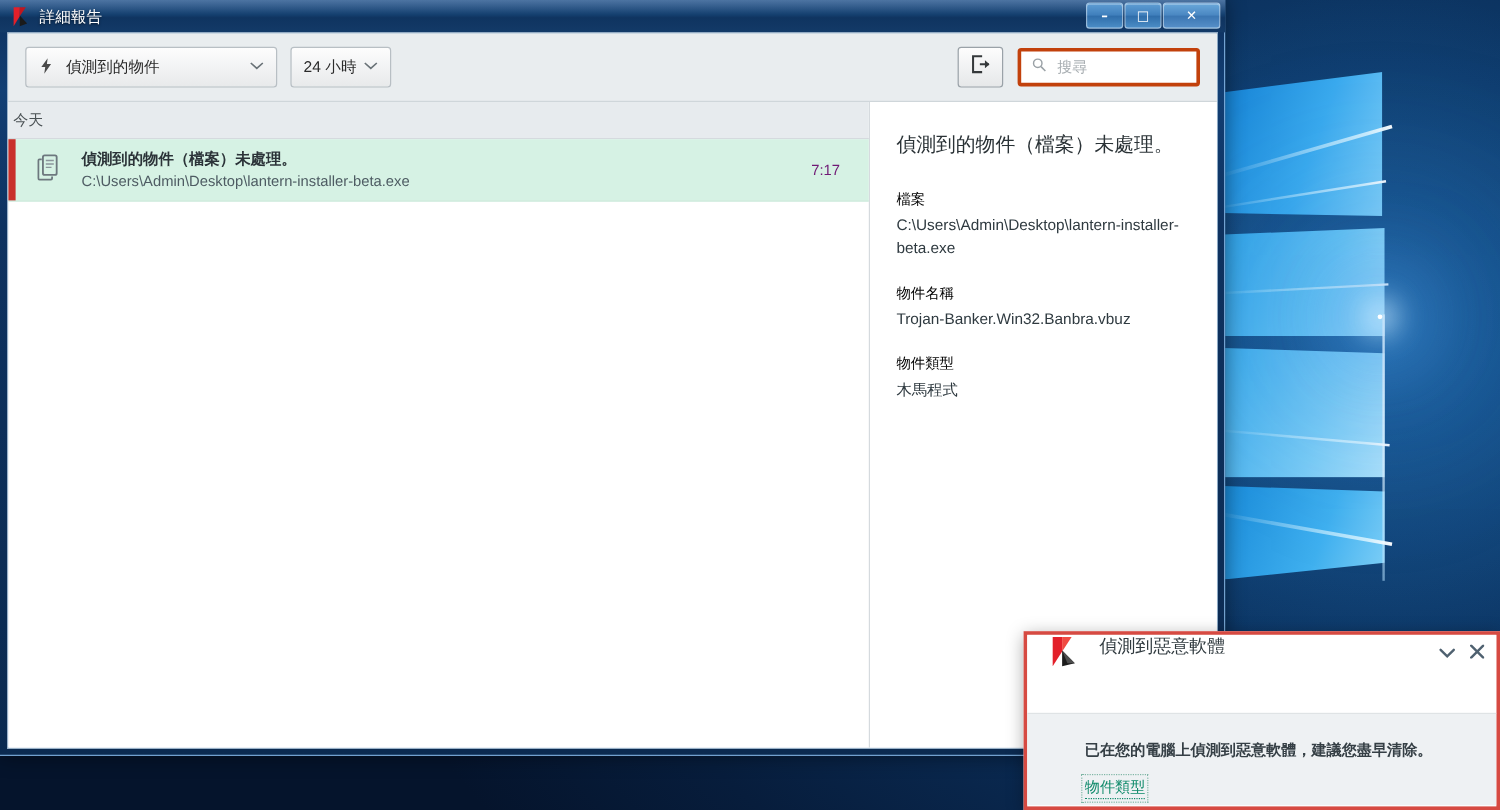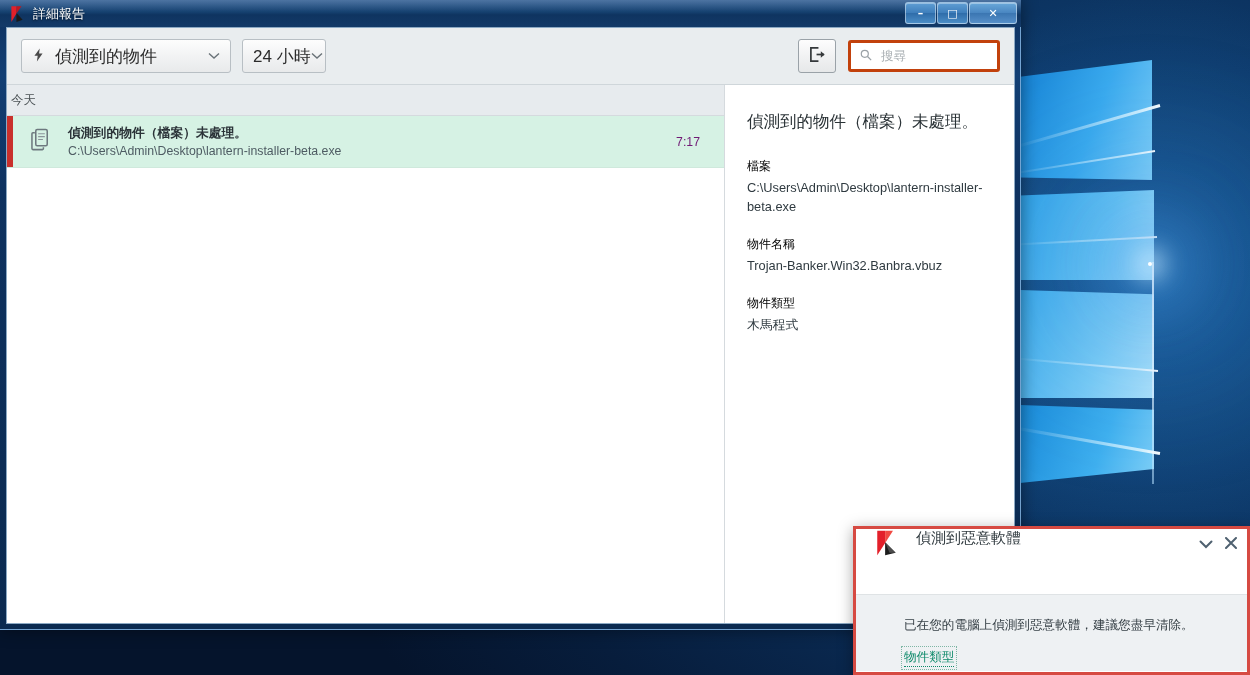--- a/index.html
+++ b/index.html
@@ -119,21 +119,21 @@
     border-bottom: 1px solid #cfd6da;
     display: flex; align-items: center; padding: 0 14px;
     box-sizing: border-box;
   }
   .combo {
     height: 34px; box-sizing: border-box;
     background: linear-gradient(180deg,#fdfdfd 0%, #f2f3f4 50%, #e8eaeb 100%);
     border: 1px solid #b8bfc4;
     border-radius: 3px;
     display: flex; align-items: center;
-    padding: 0 10px; color: #2b2b2b; font-size: 17px;
+    padding: 0 10px; color: #2b2b2b; font-size: 13px;
     cursor: default;
   }
   .combo.filter { width: 210px; justify-content: space-between; }
   .combo.period { width: 84px; margin-left: 11px; justify-content: space-between; }
   .combo .lbl { white-space: nowrap; }
   .bolt { color:#4a4a4a; font-size: 14px; margin-right: 10px; }
   .chev { color:#6a7378; font-size: 10px; }
   .toolbar-right { margin-left: auto; display:flex; align-items:center; }
   .export-btn {
     width: 38px; height: 34px; box-sizing:border-box;
@@ -219,21 +219,21 @@
     border-bottom: 1px solid #dfe3e5;
   }
   .notif-logo { width: 28px; height: 28px; flex: 0 0 28px; }
   .notif-title { margin-left: 16px; font-size: 15px; color: #303a3f; }
   .notif-ctrls { position:absolute; right: 10px; top: 8px; display:flex; gap: 12px; align-items:center; }
   .notif-ctrls span { color: #4f6170; font-size: 13px; line-height: 1; cursor: default; }
   .notif-body {
     background: #eef1f3; height: calc(100% - 67px);
     padding: 22px 16px 0 48px; box-sizing: border-box;
   }
-  .notif-msg { font-size: 12.6px; color: #353f45; margin-bottom: 13px; }
+  .notif-msg { font-size: 12.6px; color: #353f45; margin-bottom: 13px; font-weight: bold; }
   .notif-link {
     font-size: 12.6px; color: #0e8a6a;
     border-bottom: 1px dotted #0e8a6a;
     outline: 1px dotted #7fb6a5;
     outline-offset: 2px;
     display:inline-block;
     cursor: pointer;
   }
 </style>
 </head>

